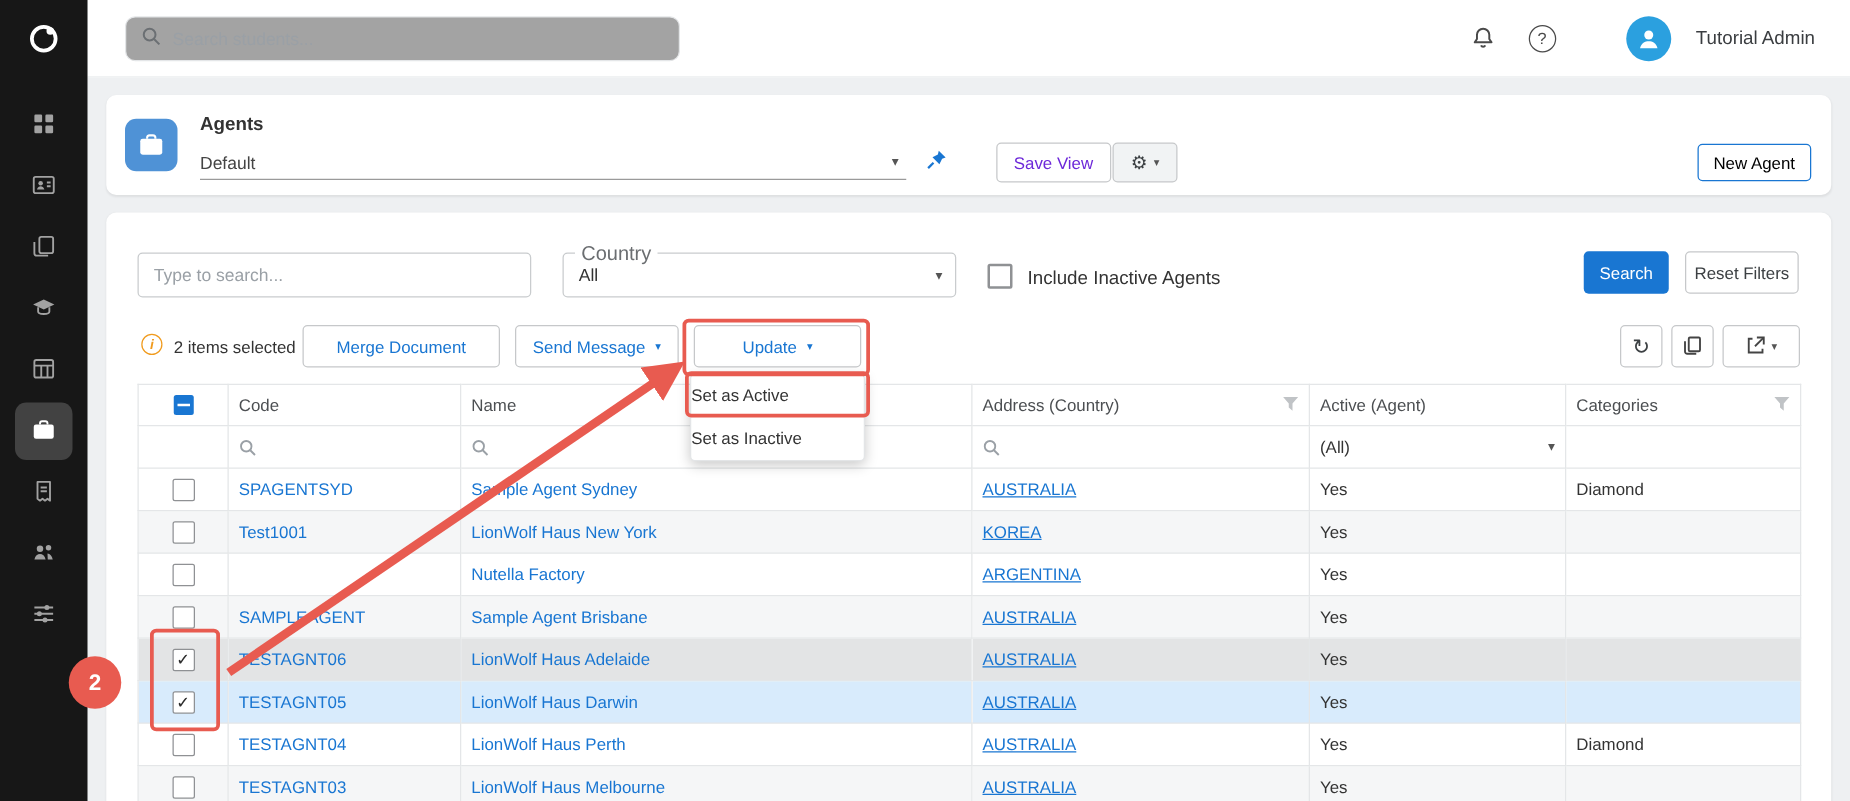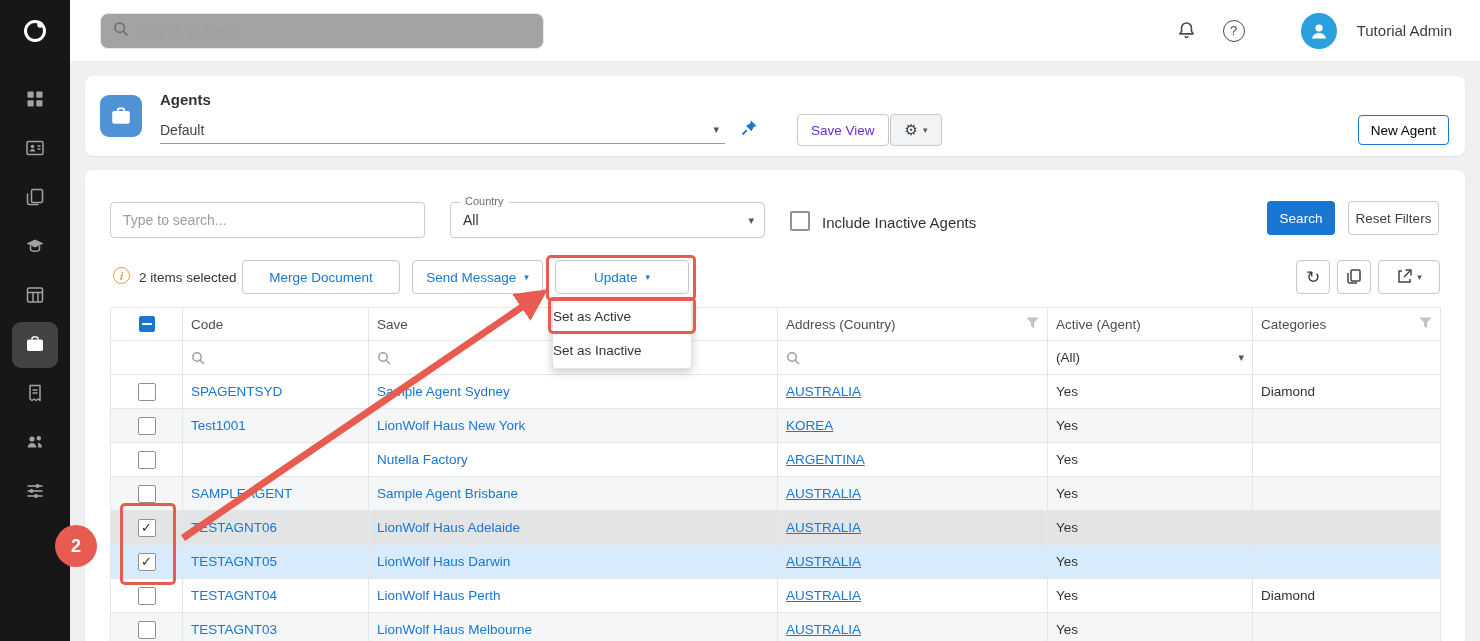--- a/index.html
+++ b/index.html
@@ -38,21 +38,21 @@
   .gear-btn { position:absolute; left:805px; top:38px; height:32px; width:52px; background:#f1f3f4; border:1px solid #c6c8ca; color:#3c4043; gap:5px; font-size:15px; }
   .gear-btn .caret { font-size:9px; }
   .new-agent { position:absolute; right:16px; top:39px; height:30px; padding:0 12px; background:#fff; border:1px solid #1976d2; color:#000000; }
 
   
   .main-card { position:absolute; left:85px; top:170px; width:1380px; height:530px; background:#fff; border-radius:8px; box-shadow:0 1px 2px rgba(0,0,0,.07); }
   .f-search { position:absolute; left:25px; top:32px; width:315px; height:36px; border:1px solid #c9ccce; border-radius:4px; padding:0 12px; display:flex; align-items:center; background:#fff; }
   .f-search input { border:none; outline:none; font:inherit; font-size:14px; width:100%; color:#333; background:transparent; }
   .f-search input::placeholder { color:#9aa0a6; }
   .f-country { position:absolute; left:365px; top:32px; width:315px; height:36px; border:1px solid #c9ccce; border-radius:4px; cursor:pointer; background:#fff; }
-  .f-country .flabel { position:absolute; top:-8px; left:9px; background:#fff; padding:0 5px; font-size:11px; color:#6b6e71; }
+  .f-country .flabel { position:absolute; top:-8px; left:9px; background:#fff; padding:0 5px; font-size:16px; color:#6b6e71; }
   .f-country .fvalue { line-height:34px; padding-left:12px; font-size:14px; color:#333; }
   .f-country .caret { position:absolute; right:10px; top:11px; }
   .f-check { position:absolute; left:705px; top:41px; width:20px; height:20px; border:2px solid #8f9194; border-radius:2px; background:#fff; cursor:pointer; }
   .f-check-label { position:absolute; left:737px; top:44px; font-size:15px; color:#333; }
   .search-btn { position:absolute; left:1182px; top:31px; width:68px; height:34px; background:#1976d2; color:#fff; border:none; }
   .reset-btn { position:absolute; left:1263px; top:31px; width:91px; height:34px; background:#fff; border:1px solid #c6c8ca; color:#3c4043; }
 
   .tbar-info { position:absolute; left:28px; top:97px; width:17px; height:17px; border:1.7px solid #f09b1e; border-radius:50%; color:#f09b1e; font-size:11px; font-weight:bold; font-style:italic; display:flex; align-items:center; justify-content:center; }
   .tbar-text { position:absolute; left:54px; top:100px; color:#333; }
   .tb-btn { position:absolute; top:90px; height:34px; background:#fff; border:1px solid #c6c8ca; border-radius:4px; color:#1976d2; display:flex; align-items:center; justify-content:center; gap:8px; cursor:pointer; font-size:13.5px; font-family:inherit; }
@@ -285,21 +285,21 @@
           <col style="width:270px">
           <col style="width:205px">
           <col style="width:188px">
         </colgroup>
       <thead>
         <tr class="g-head">
           <td class="cb-cell">
               <span class="hcb"></span>
             </td>
           <td>Code</td>
-          <td>Save</td>
+          <td>Name</td>
           <td>
               <div class="th-flex">
                 <span>Address (Country)</span>
                 <span><svg width="13" height="12" viewBox="0 0 13 12" fill="#c0c3c6">
                     <path d="M0.5 0.5h12L8 5.8v5.7L5 9V5.8Z"></path>
                   </svg></span>
               </div>
             </td>
           <td>Active (Agent)</td>
           <td>

